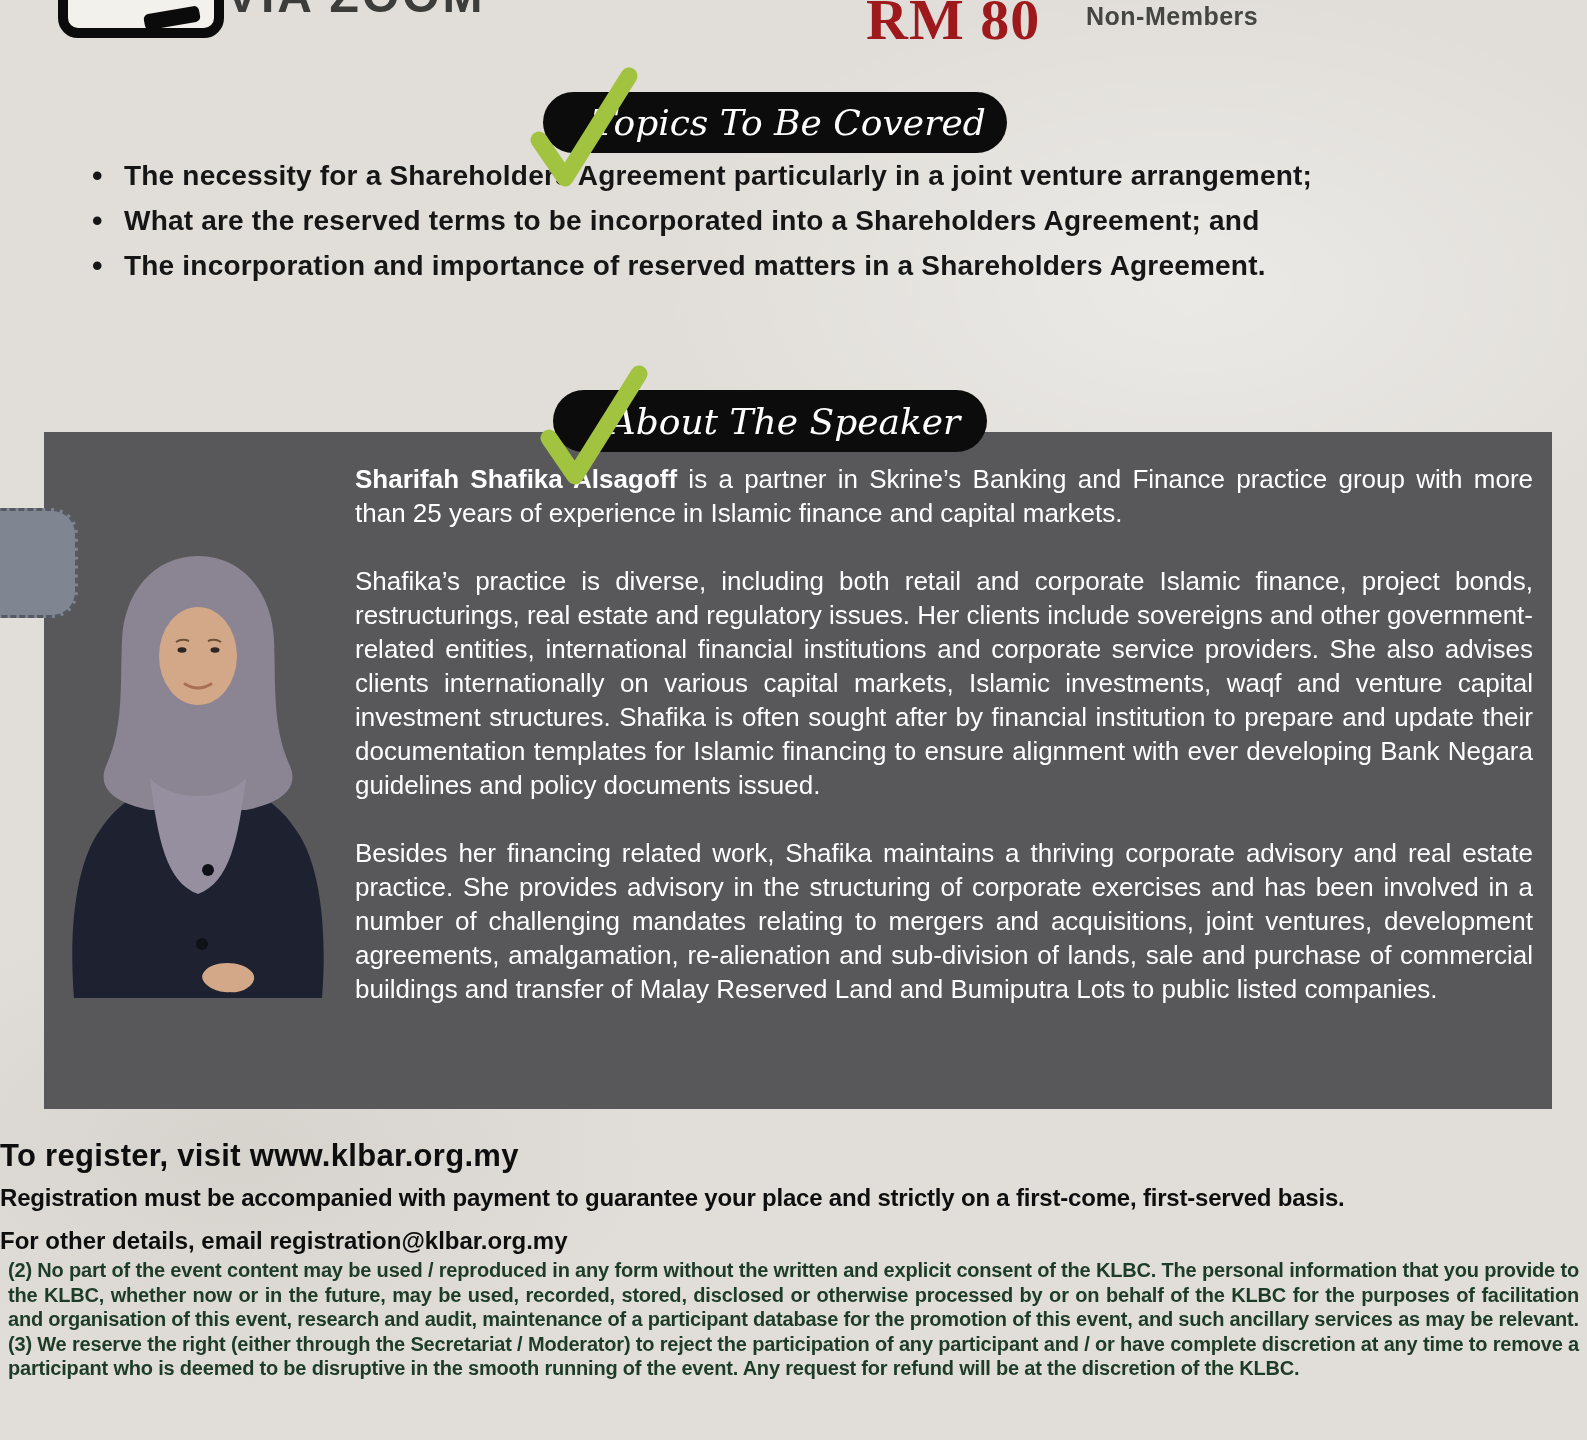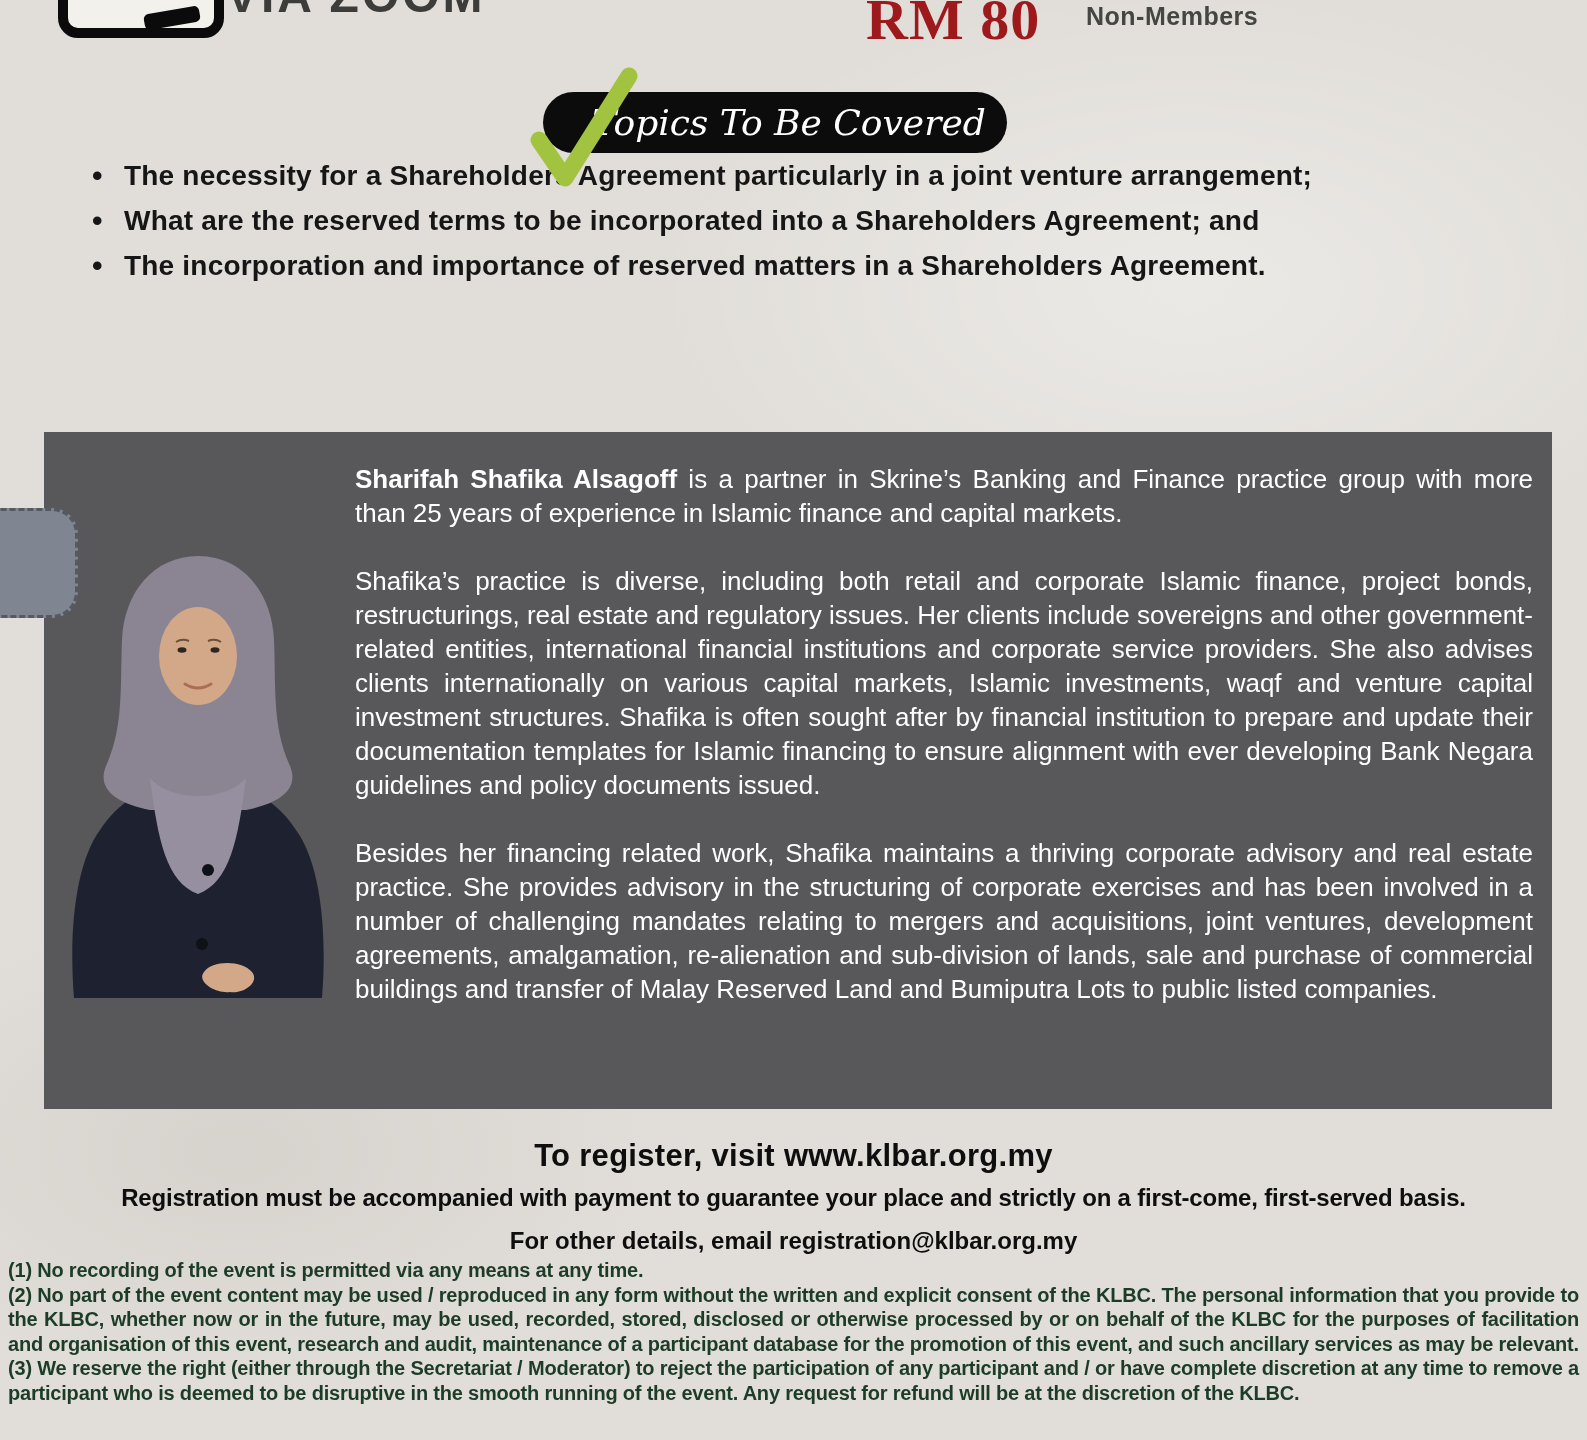--- a/index.html
+++ b/index.html
@@ -43,21 +43,21 @@
   .speaker-box{position:absolute; left:44px; top:432px; width:1508px; height:677px;
     background:#58585a; z-index:1;}
   .side-tab{position:absolute; left:-70px; top:508px; width:142px; height:104px;
     background:#7f8591; border:3px dashed #555a62; border-radius:26px; z-index:3;}
   .photo{position:absolute; left:58px; top:540px; width:280px; height:458px; z-index:2;}
   .bio{position:absolute; left:355px; top:462px; width:1178px; color:#ffffff;
     font-size:26px; line-height:34px; text-align:justify; z-index:2;}
   .bio p{margin:0 0 34px 0;}
   .bio .bold{font-weight:bold;}
   
-  .register{position:absolute; left:0; top:1138px; width:100%; text-align:center;
+  .register{position:absolute; left:0; top:1138px; width:100%; 
     color:#0e0e0e; z-index:2;}
   .reg1{font-size:31px; font-weight:bold; margin-bottom:10px; letter-spacing:.3px;}
   .reg2{font-size:24px; font-weight:bold; margin-bottom:15px; letter-spacing:-0.2px;}
   .reg3{font-size:24px; font-weight:bold;}
   
   .terms{position:absolute; left:8px; top:1258px; width:1571px; z-index:2;}
   .terms p{margin:0; font-size:20px; line-height:24.5px; font-weight:bold;
     color:#1d3c28; text-align:justify; letter-spacing:-0.2px;}
 </style>
 </head>
@@ -83,20 +83,28 @@
 
   <ul class="topics-list">
     <li>The necessity for a Shareholders Agreement particularly in a joint venture arrangement;</li>
     <li>What are the reserved terms to be incorporated into a Shareholders Agreement; and</li>
     <li>The incorporation and importance of reserved matters in a Shareholders Agreement.</li>
   </ul>
 
   <div class="speaker-box"></div>
   <div class="side-tab"></div>
 
+  <div class="badge badge-speaker">
+    <div class="pill">
+      <span>About The Speaker</span>
+    </div>
+    <svg class="check" width="118" height="128" viewBox="0 0 118 128">
+      <polyline points="14,74 40,112 104,10" fill="none" stroke="#a2c340" stroke-width="17" stroke-linecap="round" stroke-linejoin="round"></polyline>
+    </svg>
+  </div>
 
   <svg class="photo" viewBox="0 0 280 458">
     <path d="M16,458 C10,382 20,320 42,290 C60,262 88,248 102,244 L178,244 C192,248 220,262 238,290 C260,320 270,382 264,458 Z" fill="#1e2230"></path>
     <path d="M140,16 C96,16 66,52 64,100 C62,146 66,186 48,226 C38,250 60,264 92,270 L188,270 C220,264 242,250 232,226 C214,186 218,146 216,100 C214,52 184,16 140,16 Z" fill="#8b8593"></path>
     <path d="M92,238 C100,300 108,342 140,354 C172,342 180,300 188,238 C168,262 112,262 92,238 Z" fill="#968fa0"></path>
     <ellipse cx="140" cy="116" rx="39" ry="49" fill="#d3a888"></ellipse>
     <ellipse cx="124" cy="110" rx="4.5" ry="2.8" fill="#2c2620"></ellipse>
     <ellipse cx="157" cy="110" rx="4.5" ry="2.8" fill="#2c2620"></ellipse>
     <path d="M118,102 Q124,98 131,101" fill="none" stroke="#6b5038" stroke-width="2"></path>
     <path d="M150,101 Q157,98 163,102" fill="none" stroke="#6b5038" stroke-width="2"></path>
@@ -112,18 +120,17 @@
     <p>Besides her financing related work, Shafika maintains a thriving corporate advisory and real estate practice. She provides advisory in the structuring of corporate exercises and has been involved in a number of challenging mandates relating to mergers and acquisitions, joint ventures, development agreements, amalgamation, re-alienation and sub-division of lands, sale and purchase of commercial buildings and transfer of Malay Reserved Land and Bumiputra Lots to public listed companies.</p>
   </div>
 
   <div class="register">
     <div class="reg1">To register, visit www.klbar.org.my</div>
     <div class="reg2">Registration must be accompanied with payment to guarantee your place and strictly on a first-come, first-served basis.</div>
     <div class="reg3">For other details, email registration@klbar.org.my</div>
   </div>
 
   <div class="terms">
-    <p>(1) No recording of the event is permitted via any means at any time.</p>
     <p>(2) No part of the event content may be used / reproduced in any form without the written and explicit consent of the KLBC. The personal information that you provide to the KLBC, whether now or in the future, may be used, recorded, stored, disclosed or otherwise processed by or on behalf of the KLBC for the purposes of facilitation and organisation of this event, research and audit, maintenance of a participant database for the promotion of this event, and such ancillary services as may be relevant.</p>
     <p>(3) We reserve the right (either through the Secretariat / Moderator) to reject the participation of any participant and / or have complete discretion at any time to remove a participant who is deemed to be disruptive in the smooth running of the event. Any request for refund will be at the discretion of the KLBC.</p>
   </div>
 
 </div>
 
 </body></html>

